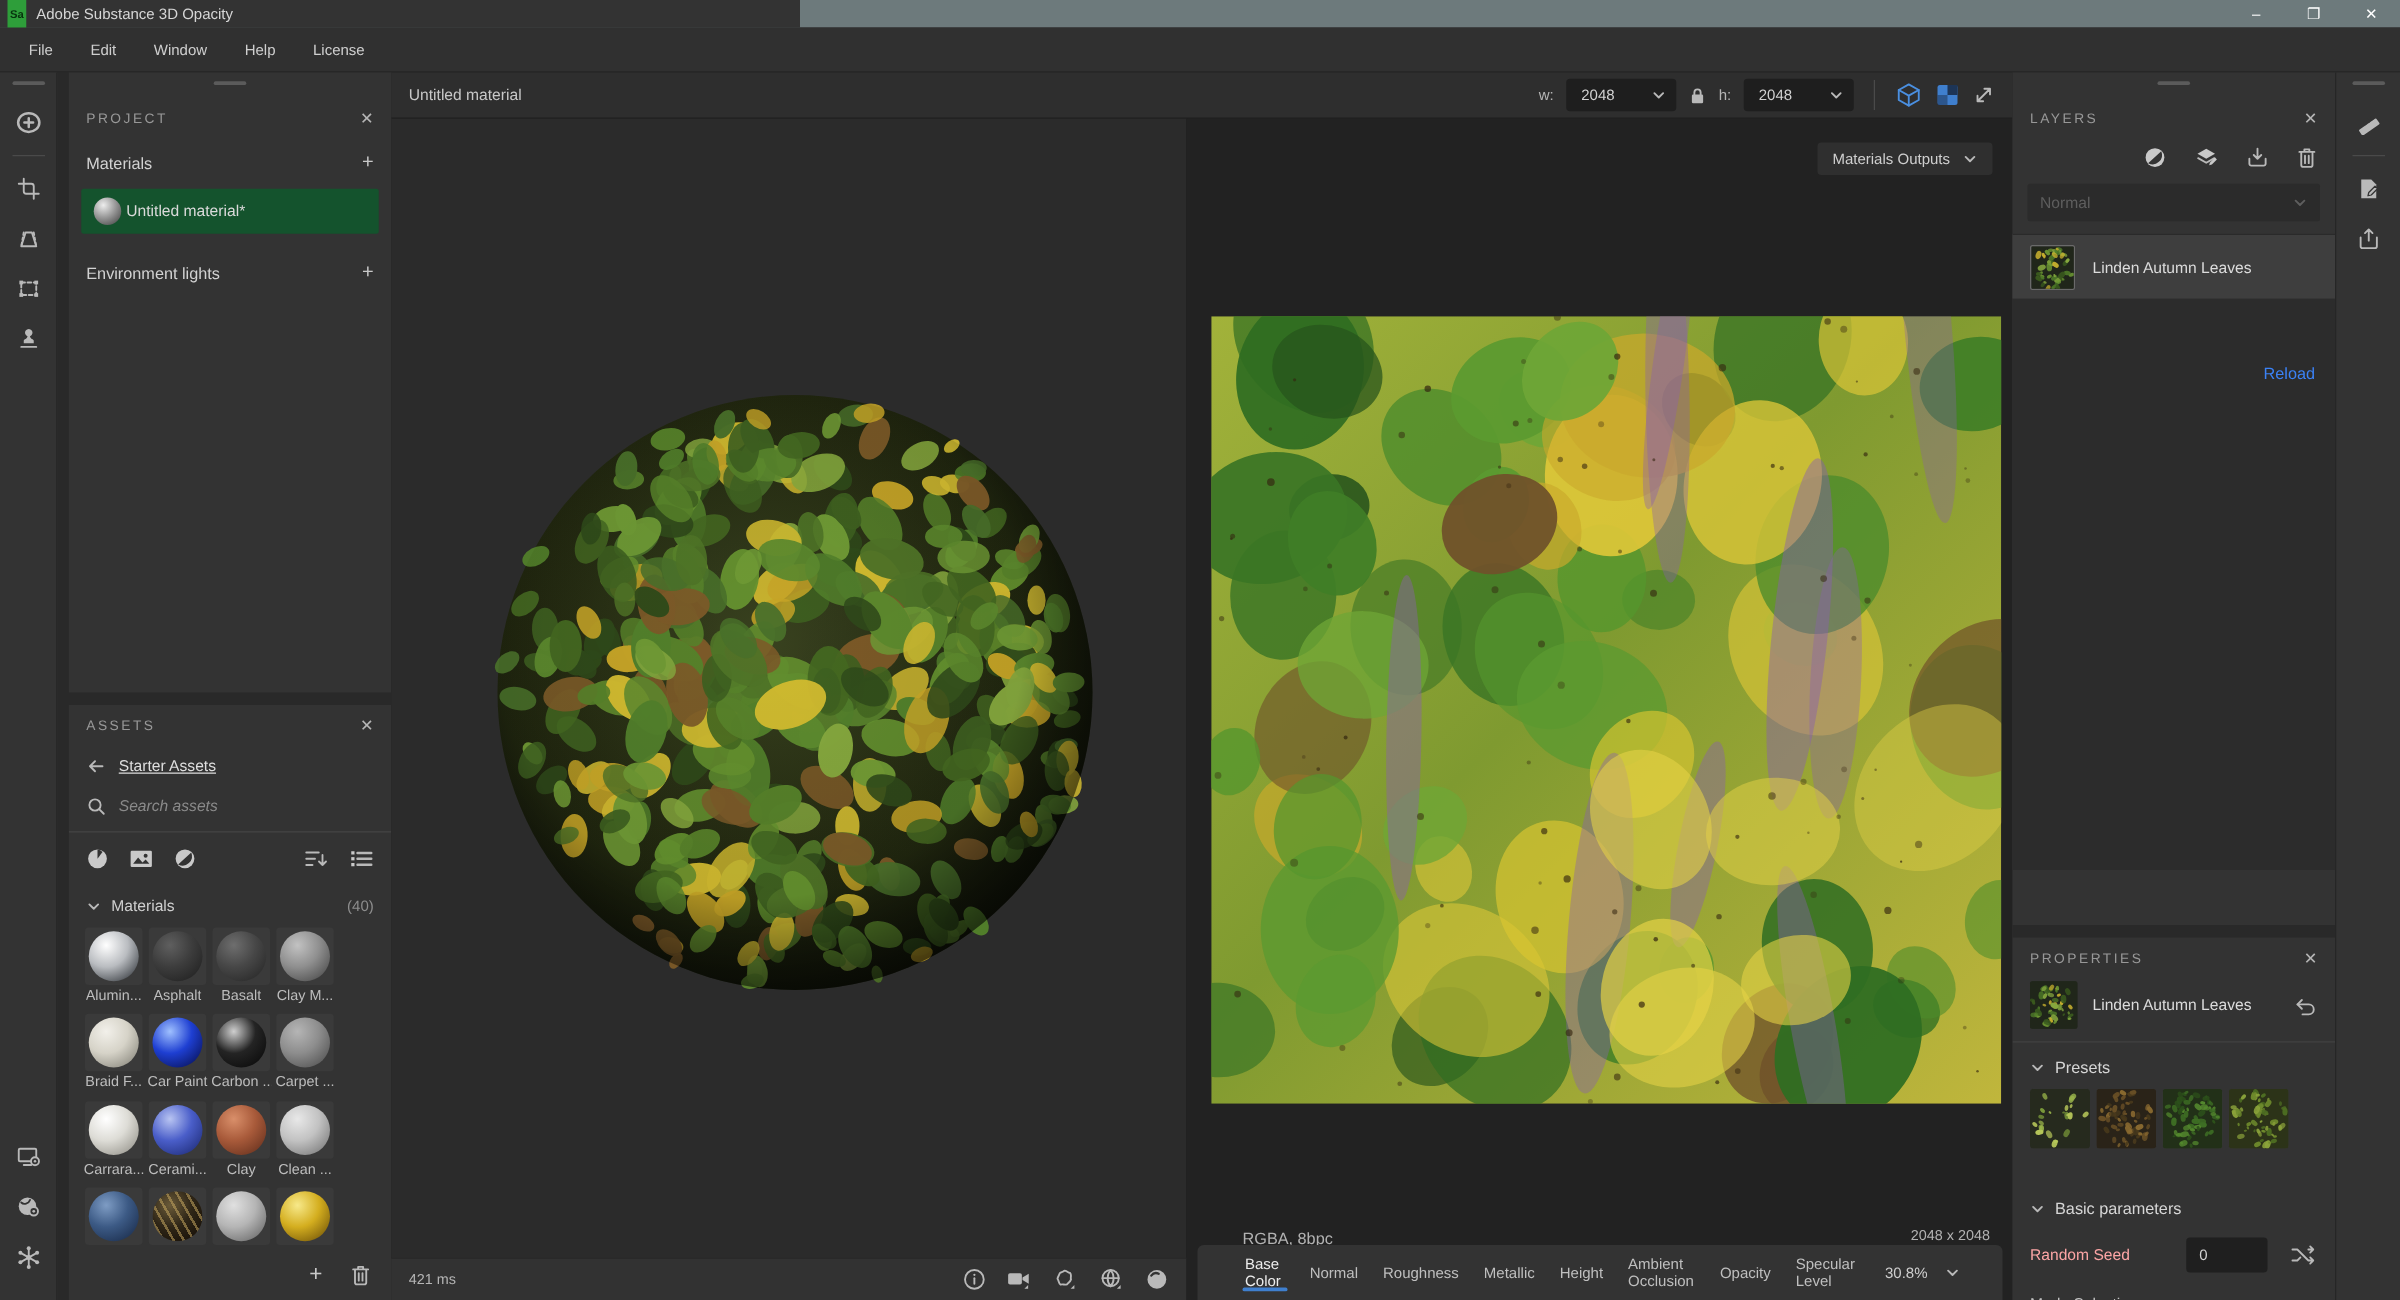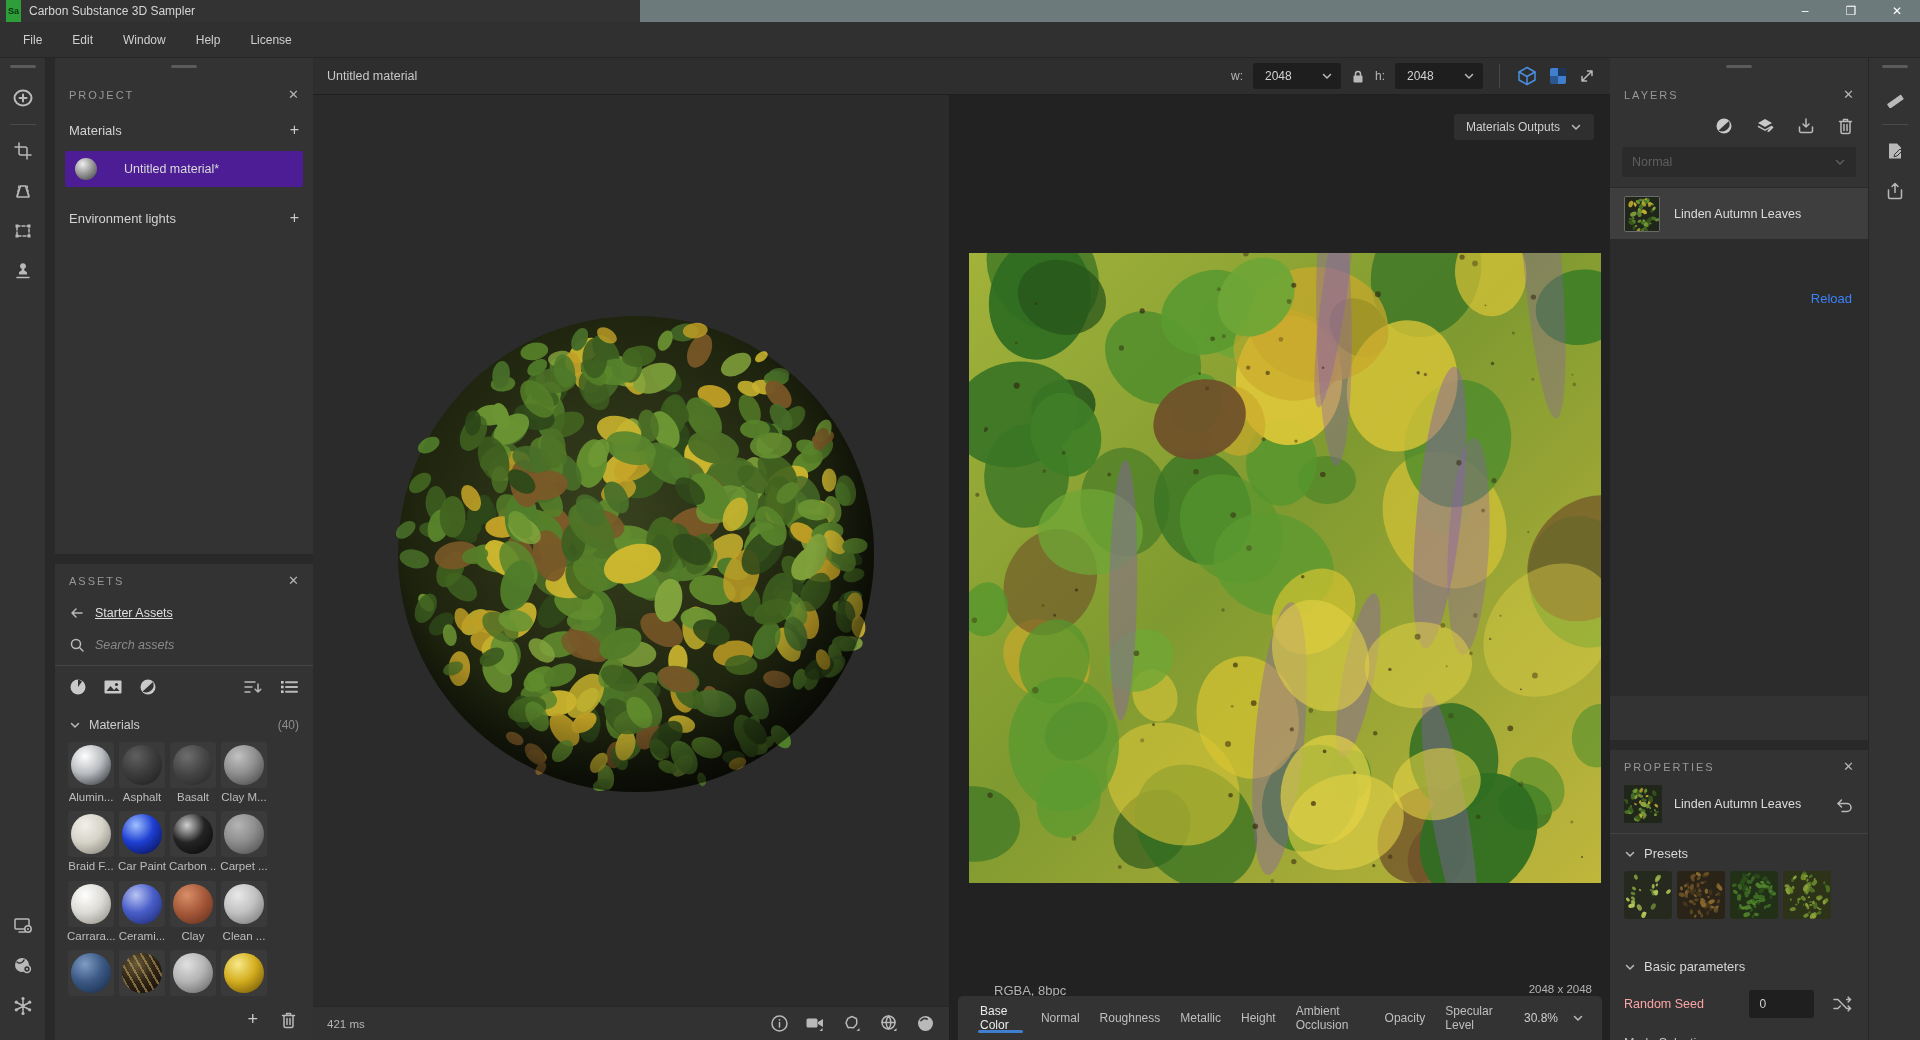--- a/index.html
+++ b/index.html
@@ -38,21 +38,21 @@
   .panel{background:#333333;position:relative}
   .panel-head{display:flex;align-items:center;justify-content:space-between;padding:10px 14px 8px 14px}
   .panel-title{font-size:11px;letter-spacing:2px;color:#989898}
   .close-x{color:#b5b5b5;font-size:13px;line-height:1}
   .dash-center{display:flex;justify-content:center}
 
   
   .proj-panel{height:496px;margin-bottom:10px}
   .sec-row{display:flex;align-items:center;justify-content:space-between;padding:12px 14px;font-size:13px;color:#d2d2d2}
   .plus-glyph{color:#c9c9c9;font-size:16px;font-weight:400}
-  .mat-item{margin:0 10px;height:36px;background:#4c1d95;border-radius:2px;display:flex;align-items:center;gap:27px;padding:0 10px}
+  .mat-item{margin:0 10px;height:36px;background:#14532d;border-radius:2px;display:flex;align-items:center;gap:4px;padding:0 10px}
   .mat-sphere{width:22px;height:22px;border-radius:50%;background:radial-gradient(circle at 35% 28%,#ededed 0%,#9a9a9a 45%,#4b4b4b 90%)}
   .mat-name{font-size:12.5px;color:#dadada}
 
   
   .assets-panel{flex:1;display:flex;flex-direction:column;overflow:hidden}
   .back-row{display:flex;align-items:center;gap:10px;padding:10px 14px 12px 14px;font-size:12.5px;color:#dedede}
   .back-link{text-decoration:underline}
   .search-row{display:flex;align-items:center;gap:10px;padding:4px 14px 12px 14px;border-bottom:1px solid #454545;margin:0 0 0 0}
   .search-ph{font-size:12.5px;font-style:italic;color:#8a8a8a}
   .filter-row{display:flex;align-items:center;padding:12px 14px;gap:16px}
@@ -83,21 +83,21 @@
      display:flex;align-items:center;padding:0 14px;gap:14px}
   .rtime{font-size:11.5px;color:#b5b5b5}
   .foot-icons{margin-left:auto;display:flex;gap:16px;align-items:center}
   .pane2d{flex:1;background:#222222;position:relative}
   .outputs-btn{position:absolute;top:19px;right:16px;height:26px;background:#2f2f2f;border-radius:3px;
      display:flex;align-items:center;gap:10px;padding:0 12px;font-size:12px;color:#cfcfcf}
   .texture-wrap{position:absolute;left:19px;top:158px;width:632px;height:630px}
   .fmt-row{position:absolute;left:44px;top:888px;font-size:13px;color:#b2b2b2}
   .size-row{position:absolute;right:18px;top:888px;font-size:11.5px;color:#b2b2b2}
   .tabbar{position:absolute;left:8px;right:8px;bottom:0;height:44px;background:#333333;border-radius:5px 5px 0 0;
-     display:flex;align-items:center;padding:0 12px;gap:14px}
+     display:flex;align-items:center;padding:0 28px;gap:14px}
   .tab{font-size:12px;color:#bfbfbf;padding:0 10px;height:100%;display:flex;align-items:center;position:relative}
   .tab.active{color:#ececec}
   .tab.active::after{content:"";position:absolute;left:8px;right:8px;bottom:7px;height:3px;border-radius:2px;background:#3f7fce}
   .zoom-ctl{margin-left:auto;display:flex;align-items:center;gap:14px;font-size:12px;color:#cfcfcf;padding-right:6px}
 
   
   .layers-panel{height:682px}
   .layer-tools{display:flex;justify-content:flex-end;gap:22px;padding:8px 14px 12px 14px}
   .blend-box{margin:0 12px 10px 12px;height:30px;background:#2b2b2b;border-radius:2px;display:flex;align-items:center;
      padding:0 10px;font-size:12.5px;color:#5e5e5e}
@@ -119,21 +119,21 @@
   .num-input{width:66px;height:28px;background:#1f1f1f;border-radius:3px;color:#d2d2d2;font-size:12px;
      display:flex;align-items:center;padding:0 10px}
   .mode-label{font-size:12.5px;color:#c3c3c3;padding:10px 14px 6px 14px}
 </style>
 </head>
 <body>
 
 <div class="titlebar">
   <div class="titlebar-left">
     <div class="app-logo">Sa</div>
-    <div class="app-title">Carbon Substance 3D Sampler</div>
+    <div class="app-title">Adobe Substance 3D Opacity</div>
   </div>
   <div class="titlebar-right">
     <div class="win-btn">–</div>
     <div class="win-btn">❐</div>
     <div class="win-btn">✕</div>
   </div>
 </div>
 
 <div class="menubar">
   <div id="menu-items" style="display:flex">

